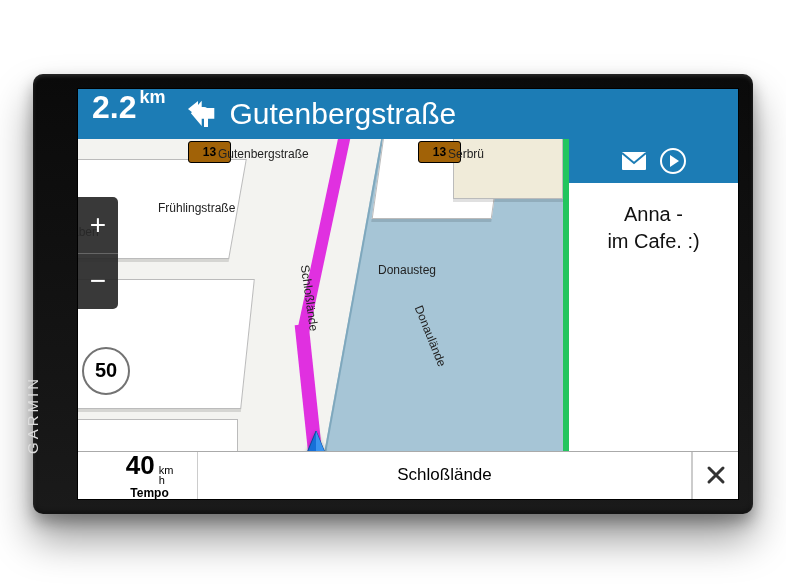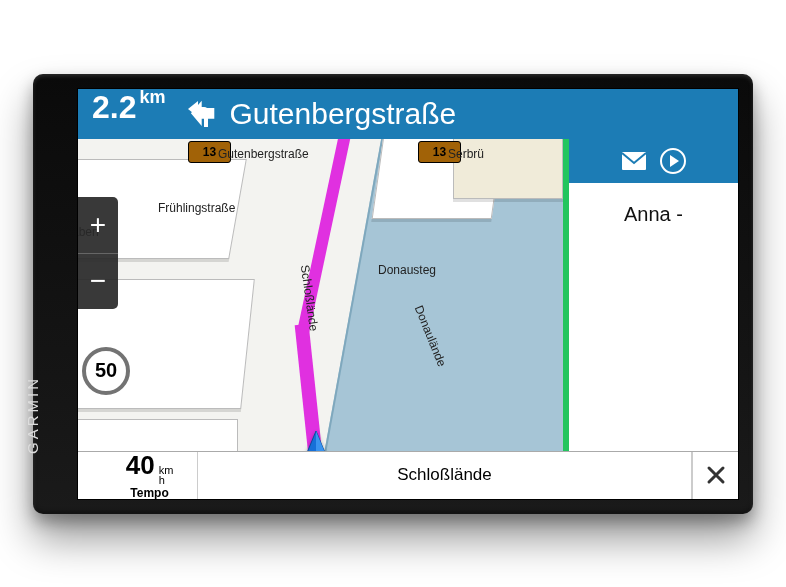--- a/index.html
+++ b/index.html
@@ -94,21 +94,21 @@
     position: absolute; left: 0; width: 40px;
     background: rgba(40,40,40,0.92);
     color: #fff; display: flex; align-items: center; justify-content: center;
     font-size: 28px; font-weight: 300;
     z-index: 20;
   }
   .zoom-in  { top: 108px; height: 56px; border-top-right-radius:5px;}
   .zoom-out { top: 164px; height: 56px; border-bottom-right-radius:5px; border-top:1px solid #666;}
   .speed-sign {
     position: absolute; left: 4px; top: 258px; width: 48px; height: 48px;
-    border-radius: 50%; background: #fff; border: 4px solid #737373;
+    border-radius: 50%; background: #fff; border: 2px solid #737373;
     display:flex; align-items:center; justify-content:center;
     font-size: 20px; font-weight: bold; z-index:20;
   }
   .back-btn {
     position: absolute; left: 0; bottom: 0; width: 48px; height: 48px;
     background: rgba(40,40,40,0.92); border-top-right-radius:5px;
     display:flex; align-items:center; justify-content:center; z-index:25;
   }
   
   .notif {
@@ -211,20 +211,21 @@
           <rect x="1" y="1" width="24" height="18" rx="1" fill="#fff"></rect>
           <path d="M1 2 L13 12 L25 2" fill="none" stroke="#1c7cb5" stroke-width="2"></path>
         </svg>
         <svg width="28" height="28" viewBox="0 0 28 28">
           <circle cx="14" cy="14" r="12" fill="none" stroke="#fff" stroke-width="2"></circle>
           <path d="M11 8 L20 14 L11 20 Z" fill="#fff"></path>
         </svg>
       </div>
       <div class="notif-body">
         <div>Anna -</div>
+        <div>im Cafe. :)</div>
       </div>
     </div>
 
     <div class="bottombar">
       <div class="speedbox">
         <div class="topline">
           <span class="val">40</span>
           <span class="unit">
             <span>km</span>
             <span>h</span>

